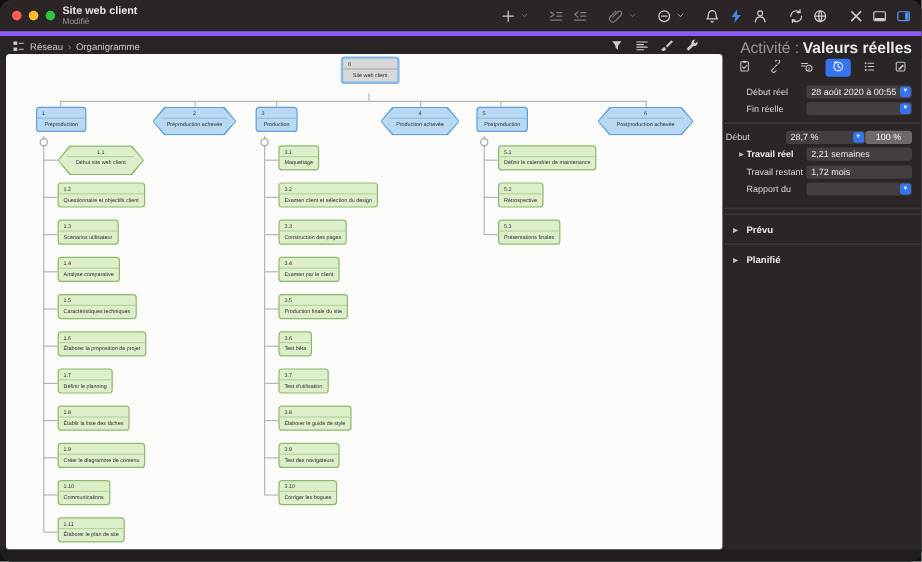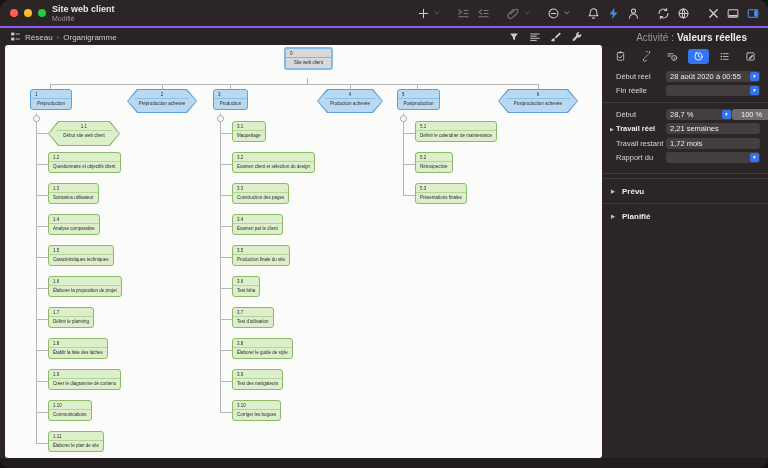--- a/index.html
+++ b/index.html
@@ -17,25 +17,25 @@
   .tb-icons{position:absolute;right:6px;top:0;height:26px;display:flex;align-items:center;}
   .tbi{display:flex;align-items:center;justify-content:center;width:18px;height:18px;margin-left:2px;}
   .tbi.chev{width:10px;margin-left:0;}
   .tbi.gap{margin-left:12px;}
   .tbi svg{display:block;}
   .stroke{stroke:#cfcccd;fill:none;stroke-width:1.1;stroke-linecap:round;stroke-linejoin:round;}
   .dim .stroke{stroke:#807b7c;}
   .fillc{fill:#cfcccd;stroke:none;}
 
   
-  .navbar{position:relative;height:19px;background:#282324;border-top:2px solid #8b5cf6;}
+  .navbar{position:relative;height:19px;background:#282324;border-top:4px solid #8b5cf6;}
   .crumbs{position:absolute;left:10px;top:0;height:19px;display:flex;align-items:center;gap:4px;font-size:8px;color:#cfccct;color:#cfcccd;}
   .crumb-sep{color:#8a8586;font-size:8px;}
   .nav-icons{position:absolute;left:508px;top:0;height:19px;display:flex;align-items:center;gap:9px;}
-  .activity{position:absolute;right:21px;top:0;height:19px;display:flex;align-items:center;gap:3px;font-size:10px;}
+  .activity{position:absolute;right:8px;top:0;height:19px;display:flex;align-items:center;gap:3px;font-size:13px;}
   .activity .al{color:#9a9596;}
   .activity .av{color:#eceaea;font-weight:bold;}
 
   
   .canvas{position:absolute;left:5px;top:45px;width:597px;height:413px;background:#fbfbfa;border-radius:3px;overflow:hidden;}
   .ln{position:absolute;background:#b6b6b6;}
   .toggle{position:absolute;width:5px;height:5px;border:1px solid #a3a3a3;border-radius:50%;background:#fdfdfd;}
 
   .node{position:absolute;white-space:nowrap;border-radius:3px;font-size:4.5px;color:#2c2c2c;}
   .node .node-num{padding:2px 4px 1px;line-height:5px;}
@@ -65,21 +65,21 @@
 
   
   .inspector{position:absolute;left:602px;top:45px;width:166px;height:413px;color:#d8d5d6;}
   .tabbar{display:flex;justify-content:center;gap:5px;padding:4px 0 5px;}
   .tab{width:21px;height:15px;border-radius:3px;display:flex;align-items:center;justify-content:center;}
   .tab.active{background:#3574f0;}
   .tab svg .stroke{stroke:#c9c6c7;}
   .tab.active svg .stroke{stroke:#ffffff;}
   .tab svg .fillc{fill:#c9c6c7;}
 
-  .f-row{display:flex;align-items:center;height:14.5px;padding:0 8px 0 14px;}
+  .f-row{display:flex;align-items:center;height:14.5px;padding:0 8px 0 20px;justify-content:flex-end;}
   .f-label{width:50px;flex:none;font-size:7.5px;color:#d8d5d6;}
   .f-label.bold{font-weight:bold;color:#efeded;}
   .f-control,.f-value{position:relative;flex:1;height:11px;background:#433e3f;border-radius:3px;font-size:7.5px;line-height:11px;color:#eceaea;padding:0 12px 0 4px;overflow:hidden;}
   .f-value{padding:0 4px;}
   .f-control.small{flex:none;width:50px;}
   .dd{position:absolute;right:1px;top:1px;width:9px;height:9px;background:#3574f0;border-radius:2px;color:#fff;font-size:5.5px;line-height:9px;text-align:center;}
   .btn-100{margin-left:auto;flex:none;height:11px;line-height:11px;background:#6e696a;border-radius:3px;padding:0 9px;font-size:7.5px;color:#f4f2f2;}
   .disc{flex:none;width:6px;margin-left:-6px;font-size:5px;color:#c2bfc0;}
   .sep{height:1px;background:#3f3a3b;margin:4px 0;}
   .section{display:flex;align-items:center;gap:5px;height:16px;padding-left:9px;font-size:8px;font-weight:bold;color:#eceaea;}

